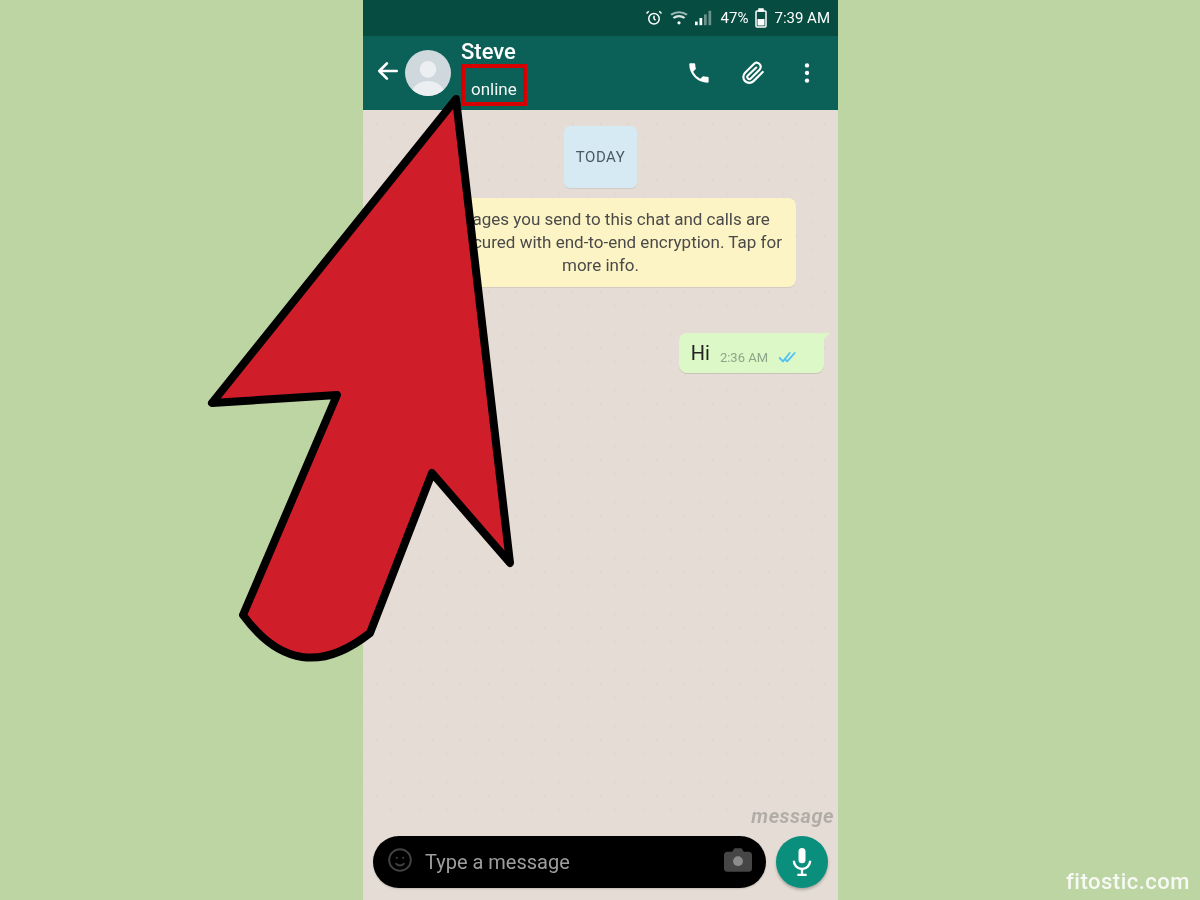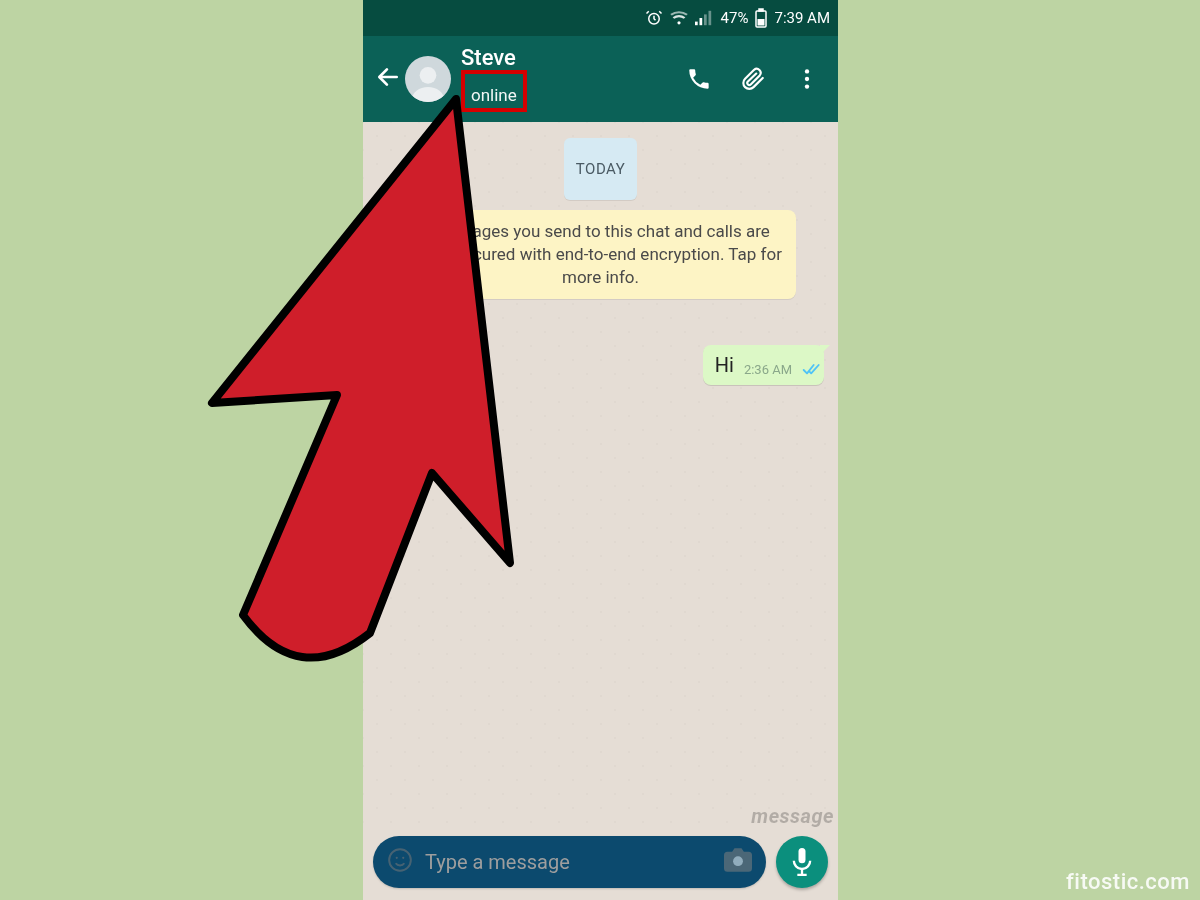--- a/index.html
+++ b/index.html
@@ -30,21 +30,21 @@
     align-items: center;
     justify-content: flex-end;
     padding: 0 8px;
     font-size: 15px;
     gap: 6px;
   }
   .statusbar .pct { margin-left: 2px; }
   .statusbar svg { display:block; }
   
   .chat-header {
-    height: 86px;
+    height: 74px;
     background: #0b6157;
     color: #fff;
     display: flex;
     align-items: center;
     padding: 0 10px;
   }
   .back-arrow { width: 30px; text-align:center; }
   .avatar {
     width: 46px; height: 46px;
     border-radius: 50%;
@@ -108,21 +108,21 @@
     line-height: 1.35;
     text-align: center;
     padding: 10px 12px;
     border-radius: 8px;
     box-shadow: 0 1px 0 rgba(0,0,0,0.08);
   }
   .msg-row-right { display:flex; justify-content:flex-end; margin-top: 46px; }
   .bubble {
     background: #dcf8c6;
     border-radius: 8px;
-    padding: 8px 2px 8px 12px;
+    padding: 8px 26px 8px 12px;
     box-shadow: 0 1px 0 rgba(0,0,0,0.12);
     display:flex; align-items:flex-end; gap:10px;
     position:relative;
   }
   .bubble::after{
     content:"";
     position:absolute;
     right:-6px; top:0;
     border-width: 0 0 10px 10px;
     border-style: solid;
@@ -136,21 +136,21 @@
     height: 72px;
     background: transparent;
     display:flex;
     align-items:center;
     gap:10px;
     padding: 8px 10px 12px 10px;
   }
   .input-pill {
     flex:1;
     height: 52px;
-    background:#0c4a6e;
+    background:#000000;
     border-radius: 26px;
     display:flex;
     align-items:center;
     padding: 12px 14px;
     box-shadow: 0 1px 2px rgba(0,0,0,0.15);
     gap:12px;
   }
   .input-pill .emoji, .input-pill .camera { opacity:0.55; }
   .input-pill .placeholder { flex:1; color:#9e9e9e; font-size:20px; }
   .mic-btn {

